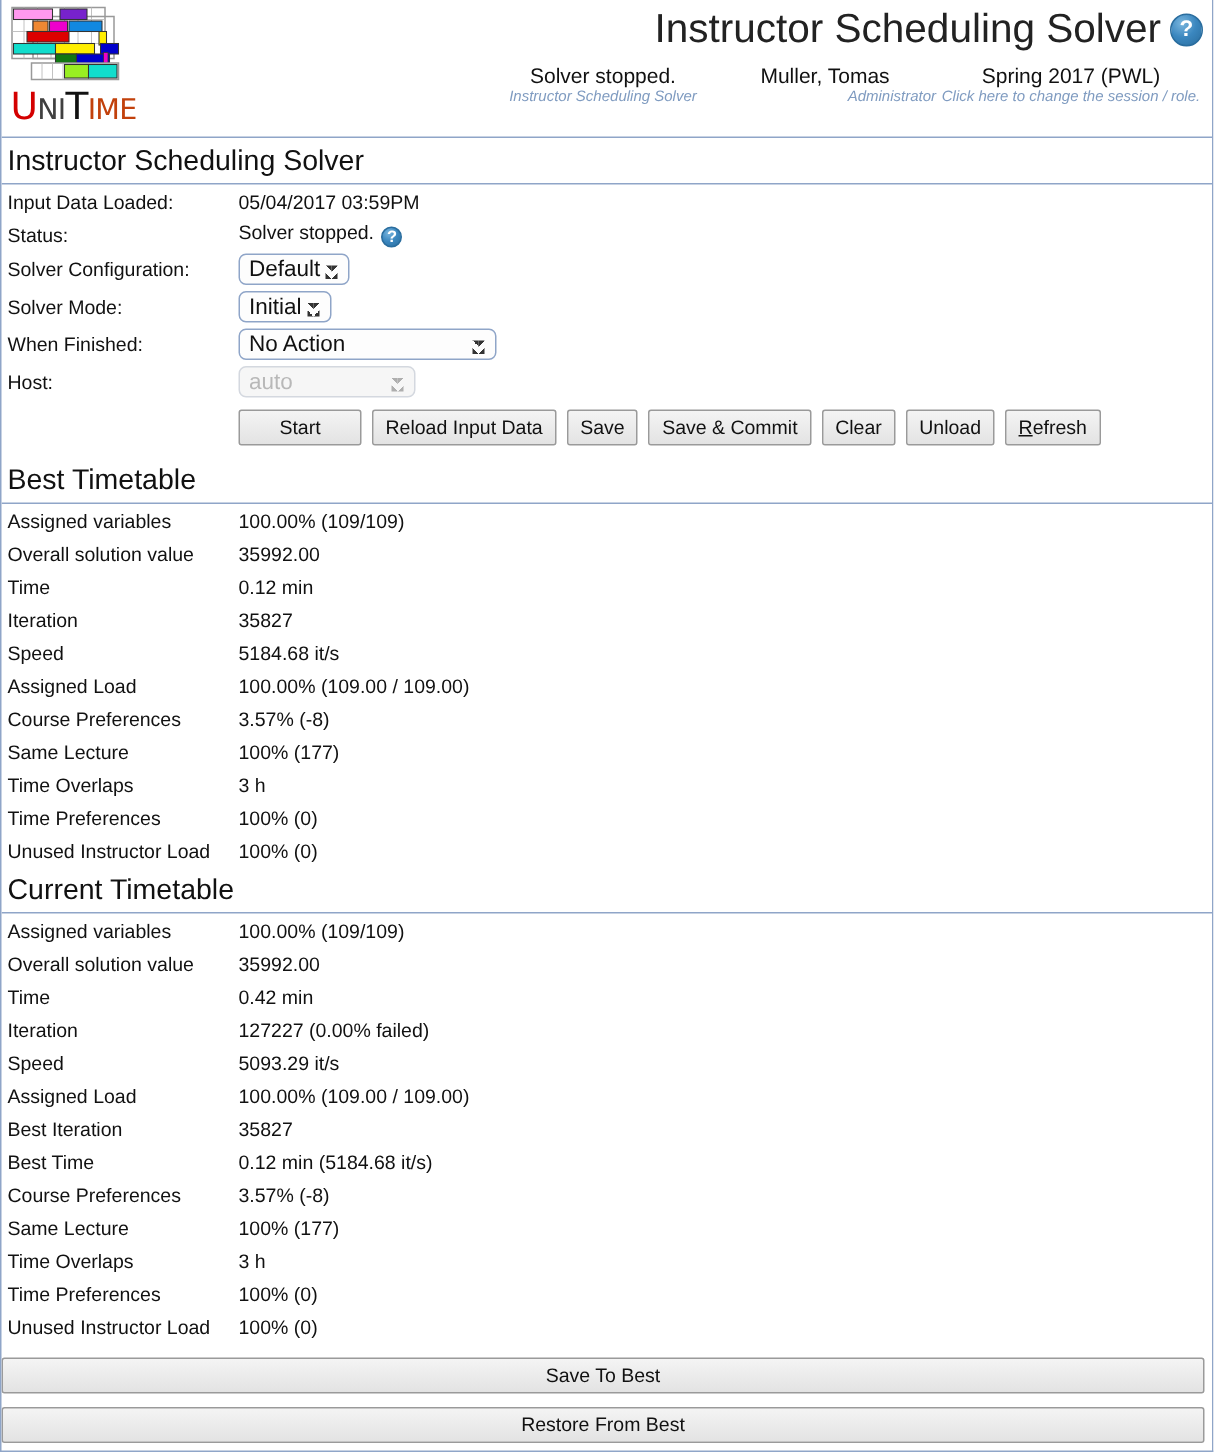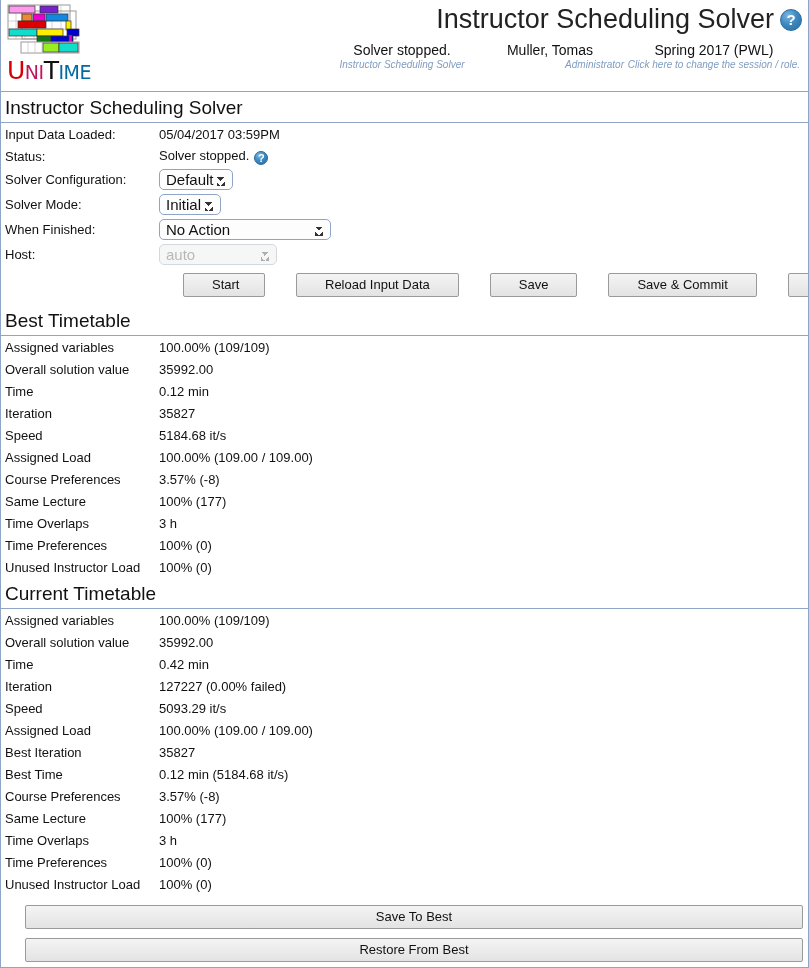--- a/index.html
+++ b/index.html
@@ -38,23 +38,23 @@
   .logo-word {
     margin-top: 2px;
     font-family: "DejaVu Sans", sans-serif;
     font-size: 23px;
     font-weight: 500;
     letter-spacing: -0.5px;
     line-height: 1;
     white-space: nowrap;
   }
   .logo-word .c1 { color:#d40000; font-size:25px; }
-  .logo-word .c2 { color:#be185d; font-size:19px; }
+  .logo-word .c2 { color:#404040; font-size:19px; }
   .logo-word .c4 { color:#111111; font-size:25px; }
-  .logo-word .c5 { color:#0369a1; font-size:19px; }
+  .logo-word .c5 { color:#c2410c; font-size:19px; }
 
   .app-title {
     position: absolute;
     right: 34px;
     top: 4px;
     font-size: 27px;
     color: #222222;
     white-space: nowrap;
   }
   .help-icon-top {
@@ -191,26 +191,25 @@
   }
   .btn-row.top { padding-left: 158px; }
   .btn-row.bottom { justify-content: flex-end; padding-right: 5px; padding-top: 10px; gap: 9px; flex-direction: column;}
   button.ui {
     font-family: "Liberation Sans", sans-serif;
     font-size: 13px;
     color: #111111;
     background: linear-gradient(#f4f4f4, #e3e3e3);
     border: 1px solid #9a9a9a;
     border-radius: 2px;
-    padding: 3px 28px;
+    padding: 3px 8px;
     height: 24px;
     line-height: 16px;
     white-space: nowrap;
     cursor: pointer;
-    margin-left: 24px;
   }
   button.ui u { text-decoration: underline; }
   .btn-start { min-width: 82px; }
 </style>
 </head>
 <body>
 
 <div class="page">
 
   <div class="header">

